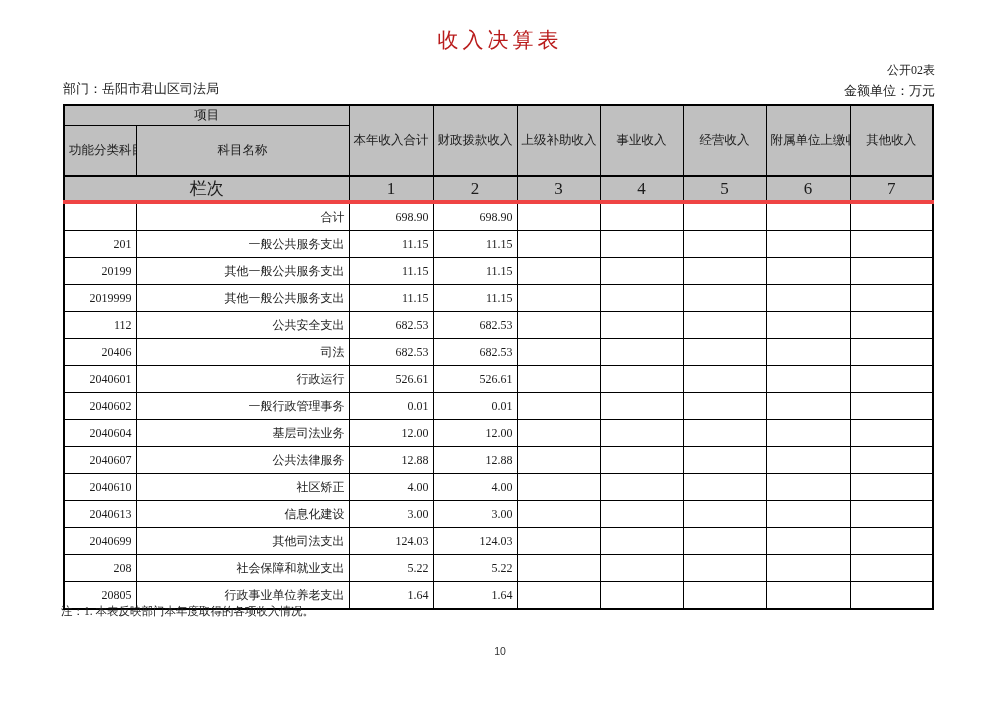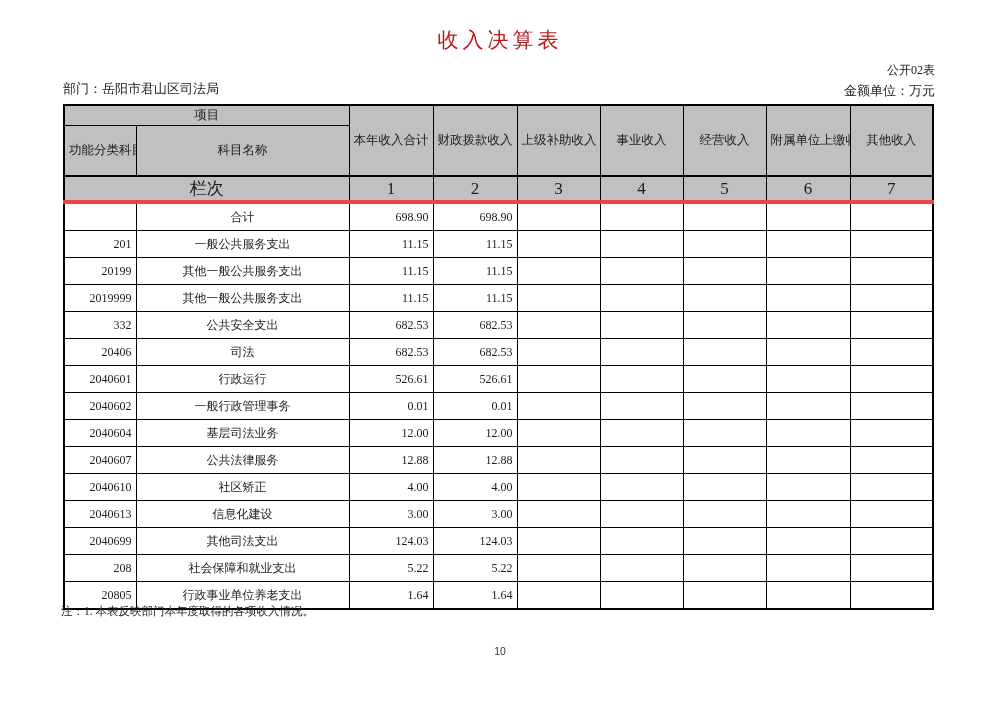--- a/index.html
+++ b/index.html
@@ -53,21 +53,21 @@
   tr.hdr-row1 th { height: 19px; margin-left: 35px; }
   tr.hdr-row2 th { height: 49px; }
   tr.lanci-row th {
     height: 22px;
     border-top: 2px solid #000;
     border-bottom: 4px solid #ef4444;
     font-size: 17px;
   }
   tbody td { height: 26px; background: #ffffff; }
   td.code { text-align: right; padding-left: 9px; font-size: 12px; }
-  td.name { text-align: center; padding-left: 6px; }
+  td.name { text-align: right; padding-left: 6px; }
   td.num  { text-align: right; padding-right: 4px; }
 
   .notes {
     position: absolute; left: 61px; top: 603px; width: 600px;
     font-size: 11.5px; line-height: 17px;
   }
   .notes .note2 { padding-left: 25px; }
 
   .page-number {
     position: absolute; left: 0; top: 645px; width: 1000px;
@@ -167,21 +167,21 @@
           <td class="name">其他一般公共服务支出</td>
           <td class="num">11.15</td>
           <td class="num">11.15</td>
           <td class="num"></td>
           <td class="num"></td>
           <td class="num"></td>
           <td class="num"></td>
           <td class="num"></td>
         </tr>
         <tr>
-          <td class="code">332</td>
+          <td class="code">112</td>
           <td class="name">公共安全支出</td>
           <td class="num">682.53</td>
           <td class="num">682.53</td>
           <td class="num"></td>
           <td class="num"></td>
           <td class="num"></td>
           <td class="num"></td>
           <td class="num"></td>
         </tr>
         <tr>

